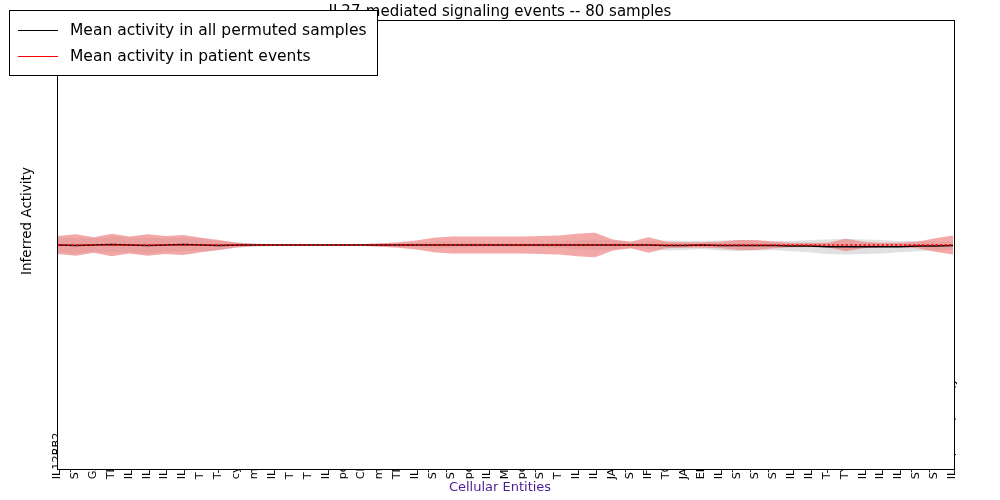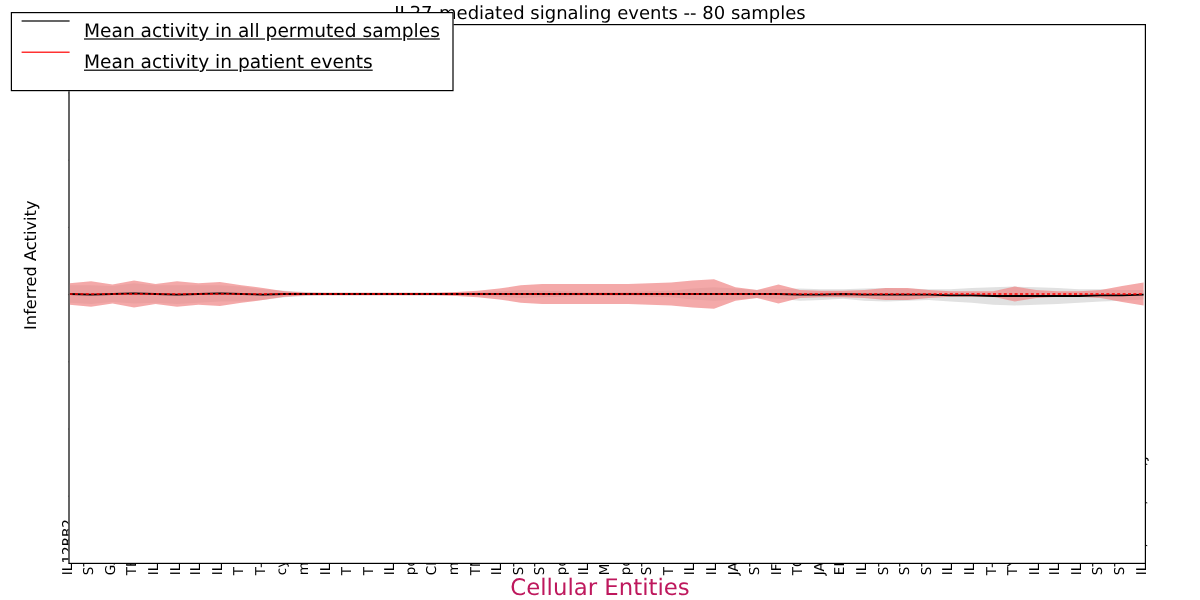--- a/index.html
+++ b/index.html
@@ -26,40 +26,40 @@
     width:450px; text-align:center;
     transform:rotate(-90deg); transform-origin:center center;
     font-size:13.5px; color:#000;
   }
   .ytick-mark{position:absolute; left:57px; width:5px; height:1px; background:#000;}
   .ytick-mark.r{left:950px;}
 
   
   #xlabel{
     position:absolute; left:0; top:479px; width:1000px;
-    text-align:center; font-size:19px; color:#be185d;
+    text-align:center; font-size:13px; color:#4c1d95;
   }
   .xtick-mark{position:absolute; top:465px; width:1px; height:5px; background:#000;}
   .xtick-mark.t{top:21px;}
 
   .xtick-label{
     position:absolute;
     font-size:11.3px; color:#000; white-space:nowrap;
     transform-origin:left bottom;
     transform:rotate(-90deg);
     line-height:1;
   }
 
   
   #legend{
     position:absolute; left:9px; top:10px;
     border:1px solid #000; background:#fff;
     padding:6px 10px 6px 8px;
   }
-  .legend-row{display:flex;align-items:flex-start;height:26px;text-decoration:underline;}
+  .legend-row{display:flex;align-items:center;height:26px;}
   .legend-swatch{width:40px;height:0;border-top-width:1.6px;border-top-style:solid;margin-right:12px;}
   .legend-text{font-size:15.5px;color:#000;}
 </style>
 </head>
 <body>
 
 <div id="root">
 
   <div id="chart-title">IL27-mediated signaling events -- 80 samples</div>
 

